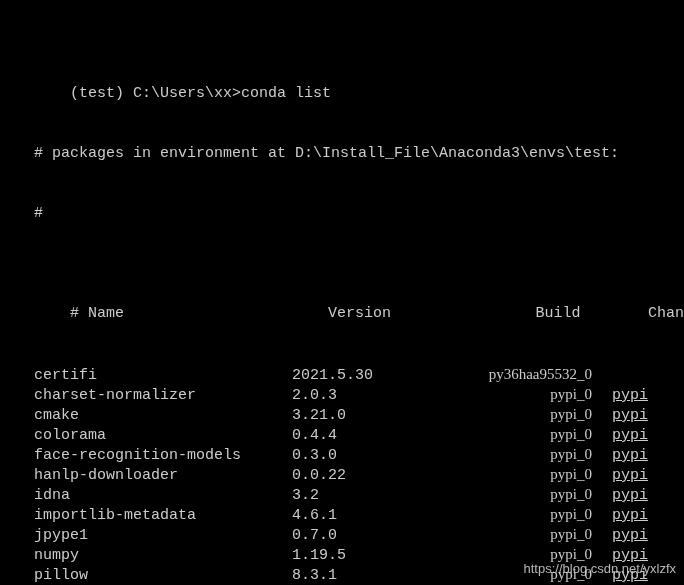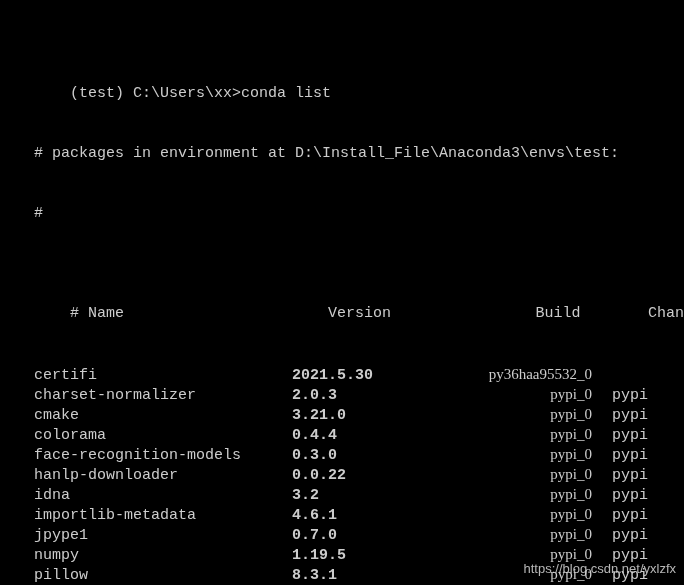--- a/index.html
+++ b/index.html
@@ -20,23 +20,23 @@
     padding: 4px 0 0 2px;
     white-space: pre;
   }
   .prompt-line, .comment-line, .header-line, .row {
     display: block;
     height: 20px;
     margin-left: 32px;
   }
   .row span, .header-line span { display: inline-block; }
   .col-name   { width: 258px; }
-  .col-ver    { width: 160px; font-weight: bold; }
+  .col-ver    { width: 160px; }
   .col-build  { width: 160px; text-align: right; padding-right: 20px; font-family: Liberation Serif, serif; }
-  .col-chan   { width: 60px; text-align: left; }
+  .col-chan   { width: 60px; text-align: left; text-decoration: underline; }
   .hdr-name   { width: 258px; }
   .hdr-ver    { width: 160px; }
   .hdr-build  { width: 160px; text-align: center; padding-right: 20px; }
   .hdr-chan   { width: 80px; text-align: left; }
   .prompt-env { color: #ccc; }
   .watermark {
     position: absolute;
     right: 8px;
     bottom: 6px;
     color: #d6d6d6;

